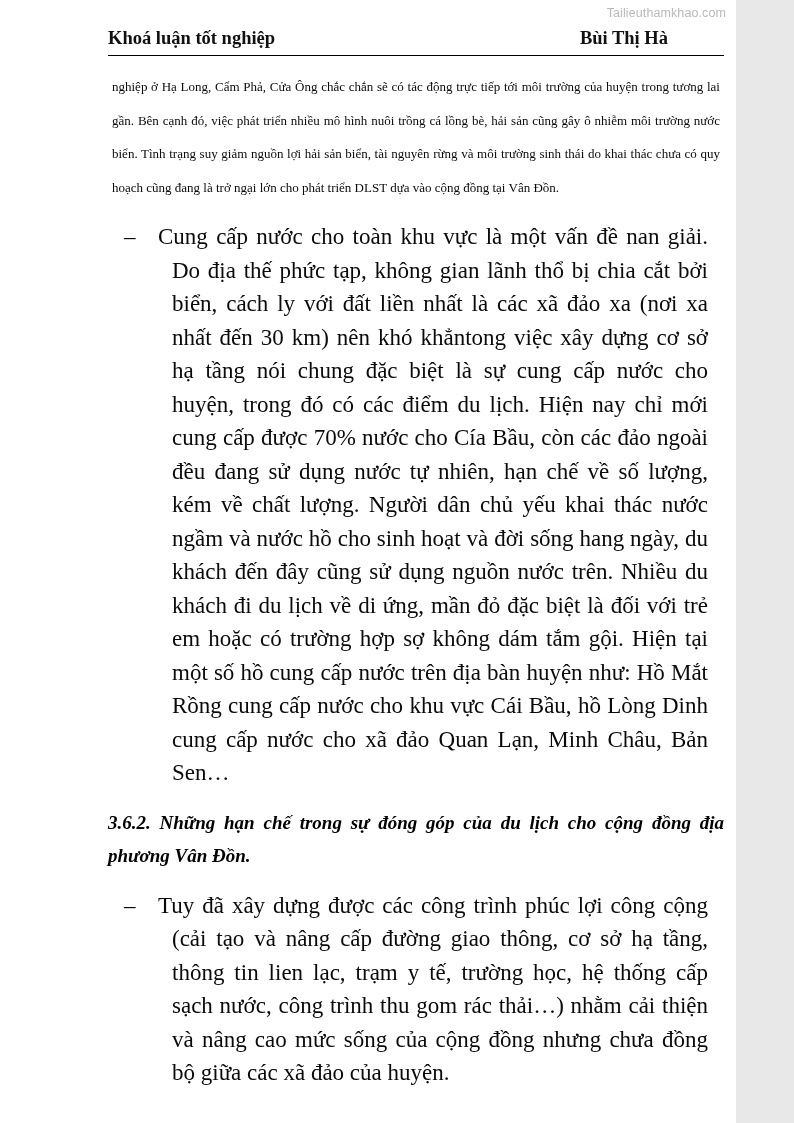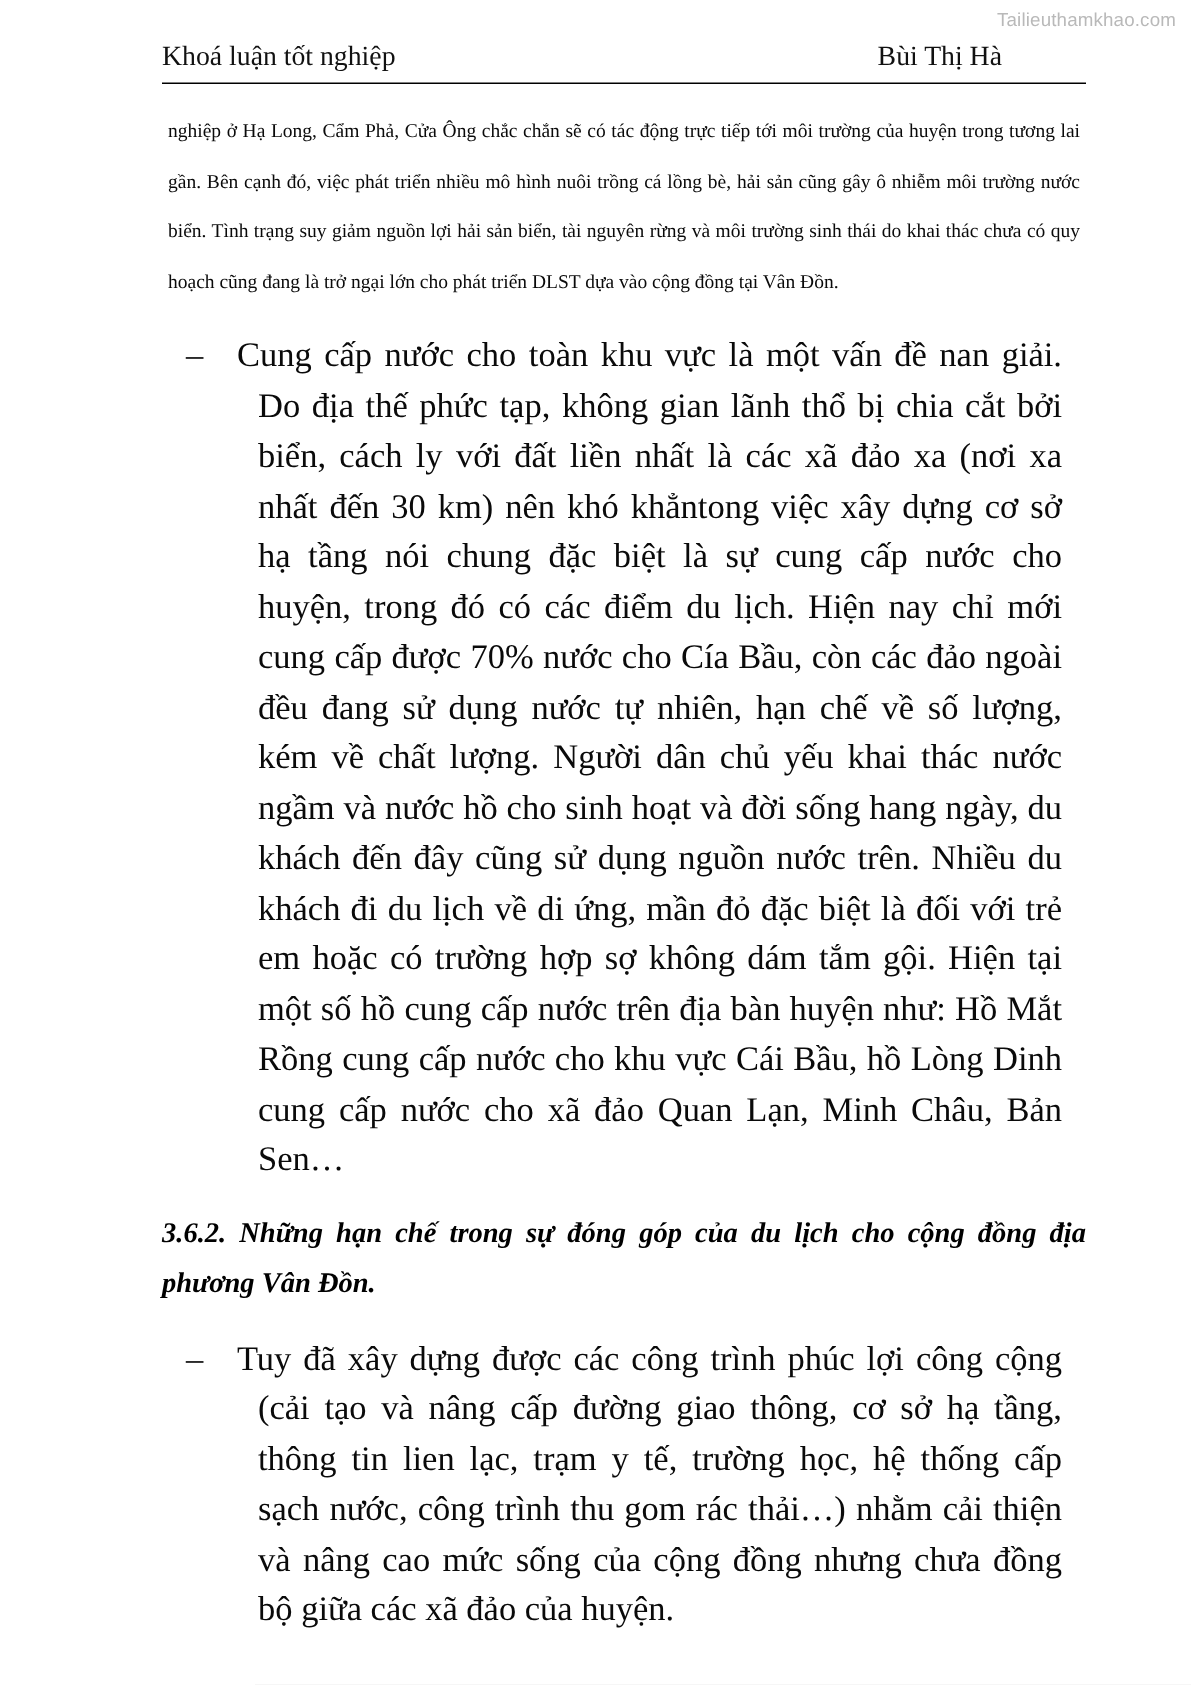--- a/index.html
+++ b/index.html
@@ -9,21 +9,21 @@
     background: #e8e8e8;
   }
   body {
     width: 794px;
     height: 1123px;
     overflow: hidden;
     font-family: "Liberation Serif", serif;
   }
   .page {
     position: relative;
-    width: 794px;
+    width: 736px;
     height: 1123px;
     background: #ffffff;
     box-sizing: border-box;
   }
   .watermark {
     position: absolute;
     top: 6px;
     right: 10px;
     font-family: "Liberation Sans", sans-serif;
     font-size: 12.5px;
@@ -37,20 +37,21 @@
     top: 28px;
     width: 616px;
   }
   .header-row {
     display: flex;
     justify-content: space-between;
     align-items: baseline;
     font-size: 18.5px;
     color: #111;
     padding-bottom: 5px;
+    font-weight: bold;
   }
   .header-left {
     white-space: nowrap;
   }
   .header-right {
     white-space: nowrap;
     padding-right: 56px;
   }
   .rule {
     border-bottom: 1.2px solid #000;

